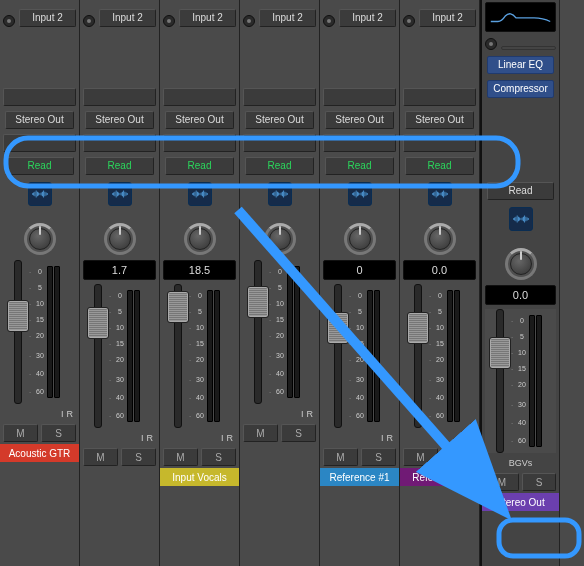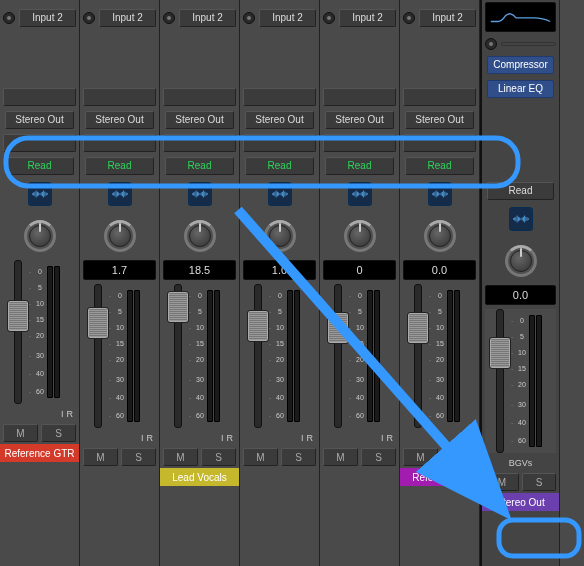--- a/index.html
+++ b/index.html
@@ -32,21 +32,21 @@
     background: #4a4a4a;
   }
   .strip.master {
     border-left: 2px solid #111;
     background: #444;
     width: 80px;
     flex: 0 0 80px;
   }
   .cell {
     display: flex;
-    align-items: center;
+    align-items: flex-end;
     justify-content: center;
     gap: 4px;
     padding: 3px 3px;
     min-height: 19px;
     background: transparent;
   }
   .box {
     background: #3b3b3b;
     border: 1px solid #222;
     border-top-color:#555;
@@ -314,21 +314,21 @@
         </div>
       </div>
       <div class="ir-row">
         <div class="i">I</div>
         <span class="r">R</span>
       </div>
       <div class="ms-row">
         <div class="ms-btn">M</div>
         <div class="ms-btn">S</div>
       </div>
-      <div class="name-row" style="background: rgb(212, 58, 42);">Reference GTR</div>
+      <div class="name-row" style="background: rgb(212, 58, 42);">Acoustic GTR</div>
     </div>
     <div class="strip">
       <div class="spacer-row" style="height: 6px;"></div>
       <div class="cell">
         <div class="dot"></div>
         <div class="box" style="flex: 1 1 0%;">Input 2</div>
       </div>
       <div class="spacer-row" style="height: 56px;"></div>
       <div class="send-slot"></div>
       <div class="cell">
@@ -455,21 +455,21 @@
         </div>
       </div>
       <div class="ir-row">
         <div class="i">I</div>
         <span class="r">R</span>
       </div>
       <div class="ms-row">
         <div class="ms-btn">M</div>
         <div class="ms-btn">S</div>
       </div>
-      <div class="name-row" style="background: rgb(198, 184, 44);">Lead Vocals</div>
+      <div class="name-row" style="background: rgb(198, 184, 44);">Input Vocals</div>
     </div>
     <div class="strip">
       <div class="spacer-row" style="height: 6px;"></div>
       <div class="cell">
         <div class="dot"></div>
         <div class="box" style="flex: 1 1 0%;">Input 2</div>
       </div>
       <div class="spacer-row" style="height: 56px;"></div>
       <div class="send-slot"></div>
       <div class="cell">
@@ -496,21 +496,20 @@
           <rect x="32" y="8.5" width="1.6" height="3" fill="#56a6e8"></rect>
         </svg>
       </div>
       <div class="cell knob-row">
         <div class="knob">
           <div class="ring"></div>
           <div class="cap"></div>
           <div class="pointer"></div>
         </div>
       </div>
-      <div class="numeric-row">1.0</div>
       <div class="fader-zone">
         <div class="fader-col">
           <div class="fader-track">
             <div class="fader-cap" style="top: 24.64px;"></div>
           </div>
         </div>
         <div class="scale-col">
           <div class="scale-tick" style="top: 8px;">0</div>
           <div class="scale-tick" style="top: 24px;">5</div>
           <div class="scale-tick" style="top: 40px;">10</div>
@@ -596,20 +595,21 @@
         </div>
       </div>
       <div class="ir-row">
         <div class="i">I</div>
         <span class="r">R</span>
       </div>
       <div class="ms-row">
         <div class="ms-btn">M</div>
         <div class="ms-btn">S</div>
       </div>
+      <div class="name-row" style="background: rgb(43, 134, 196);">Reference #1</div>
     </div>
     <div class="strip">
       <div class="spacer-row" style="height: 6px;"></div>
       <div class="cell">
         <div class="dot"></div>
         <div class="box" style="flex: 1 1 0%;">Input 2</div>
       </div>
       <div class="spacer-row" style="height: 56px;"></div>
       <div class="send-slot"></div>
       <div class="cell">
@@ -666,37 +666,37 @@
         </div>
       </div>
       <div class="ir-row">
         <div class="i">I</div>
         <span class="r red">R</span>
       </div>
       <div class="ms-row">
         <div class="ms-btn">M</div>
         <div class="ms-btn">S</div>
       </div>
-      <div class="name-row" style="background: #a21caf;">Reference #</div>
+      <div class="name-row" style="background: #701a75;">Reference #</div>
     </div>
     <div class="strip master">
       <div class="waveform-thumb">
         <svg viewBox="0 0 70 26">
           <path d="M2 18 L10 18 Q14 18 18 12 Q24 6 30 14 L40 14 L50 14 Q60 14 68 18" stroke="#5aa0e0" stroke-width="1.5" fill="none"></path>
         </svg>
       </div>
       <div class="cell">
         <div class="dot"></div>
         <div class="box" style="flex: 1 1 0%; background: rgb(68, 68, 68); border-color: rgb(51, 51, 51);"></div>
       </div>
       <div class="cell">
+        <div class="box full blue-box">Linear EQ</div>
+      </div>
+      <div class="cell">
         <div class="box full blue-box">Compressor</div>
-      </div>
-      <div class="cell">
-        <div class="box full blue-box">Linear EQ</div>
       </div>
       <div class="spacer-row" style="height: 78px;"></div>
       <div class="cell">
         <div class="box full read-white">Read</div>
       </div>
       <div class="waveform-icon">
         <svg viewBox="0 0 36 20">
           <rect x="2" y="8.5" width="1.6" height="3" fill="#56a6e8"></rect>
           <rect x="4.5" y="7" width="1.6" height="6" fill="#56a6e8"></rect>
           <rect x="7" y="5.5" width="1.6" height="9" fill="#56a6e8"></rect>

